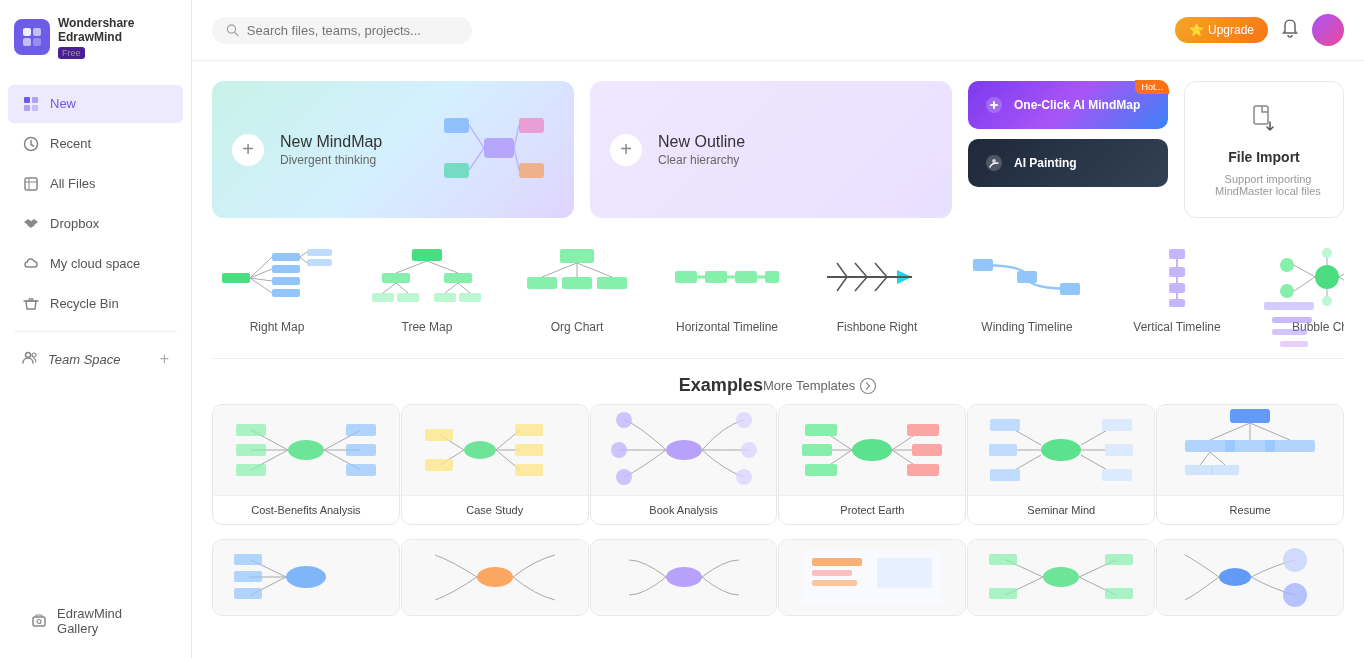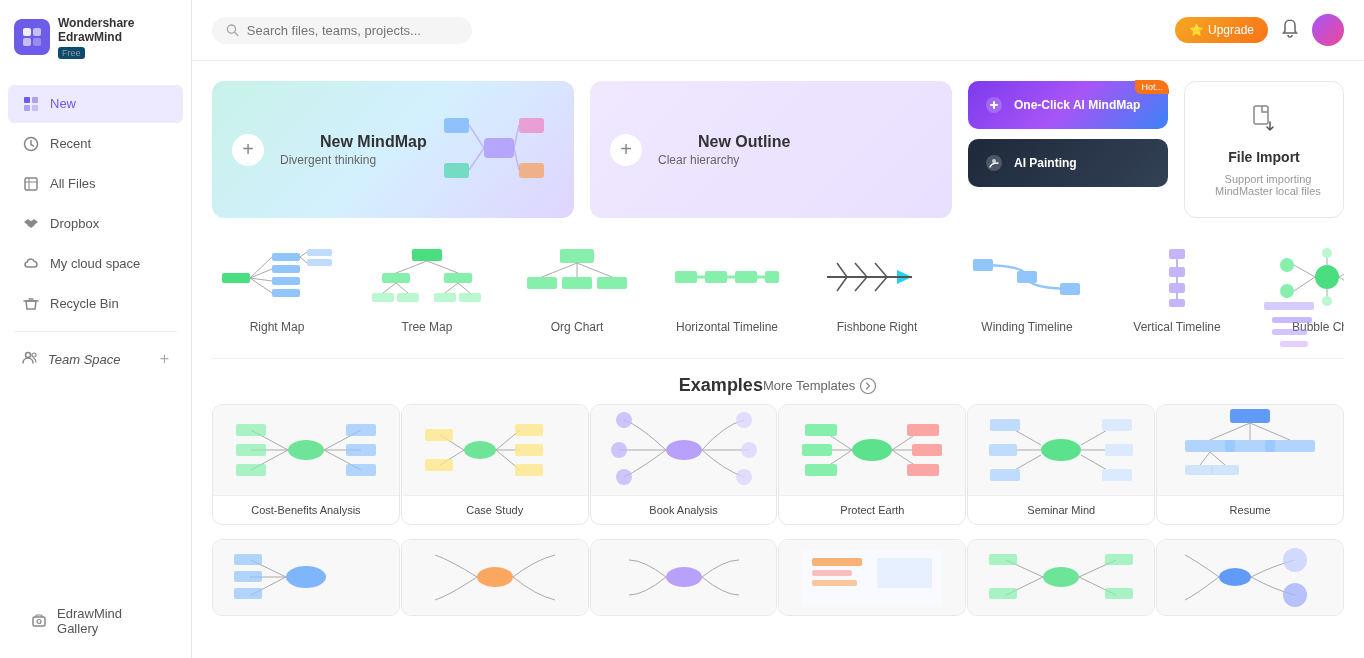--- a/index.html
+++ b/index.html
@@ -29,21 +29,21 @@
       border-radius: 8px;
       display: flex;
       align-items: center;
       justify-content: center;
       color: white;
       font-weight: bold;
       font-size: 14px;
     }
     .logo-text { display: flex; flex-direction: column; }
     .logo-name { font-size: 12px; font-weight: 600; color: #333; line-height: 1.2; }
-    .logo-badge { font-size: 9px; color: #999; background: #0c4a6e; padding: 1px 4px; border-radius: 3px; margin-top: 2px; width: fit-content; }
+    .logo-badge { font-size: 9px; color: #999; background: #4c1d95; padding: 1px 4px; border-radius: 3px; margin-top: 2px; width: fit-content; }
     .sidebar-nav { flex: 1; padding: 8px 0; }
     .nav-item {
       display: flex;
       align-items: center;
       padding: 10px 14px;
       gap: 10px;
       cursor: pointer;
       border-radius: 6px;
       margin: 2px 8px;
       color: #555;
@@ -164,21 +164,21 @@
       height: 32px;
       background: white;
       border-radius: 50%;
       display: flex;
       align-items: center;
       justify-content: center;
       font-size: 20px;
       color: #888;
       flex-shrink: 0;
     }
-    .card-text h3 { font-size: 16px; font-weight: 700; color: #333; margin-left: 40px; }
+    .card-text h3 { font-size: 16px; font-weight: 400; color: #333; }
     .card-text p { font-size: 12px; color: #666; margin-top: 2px; }
     .card-illustration {
       position: absolute;
       right: 20px;
       top: 50%;
       transform: translateY(-50%);
     }
 
     .ai-cards { display: flex; flex-direction: column; gap: 10px; width: 200px; }
     .ai-card-hot {

